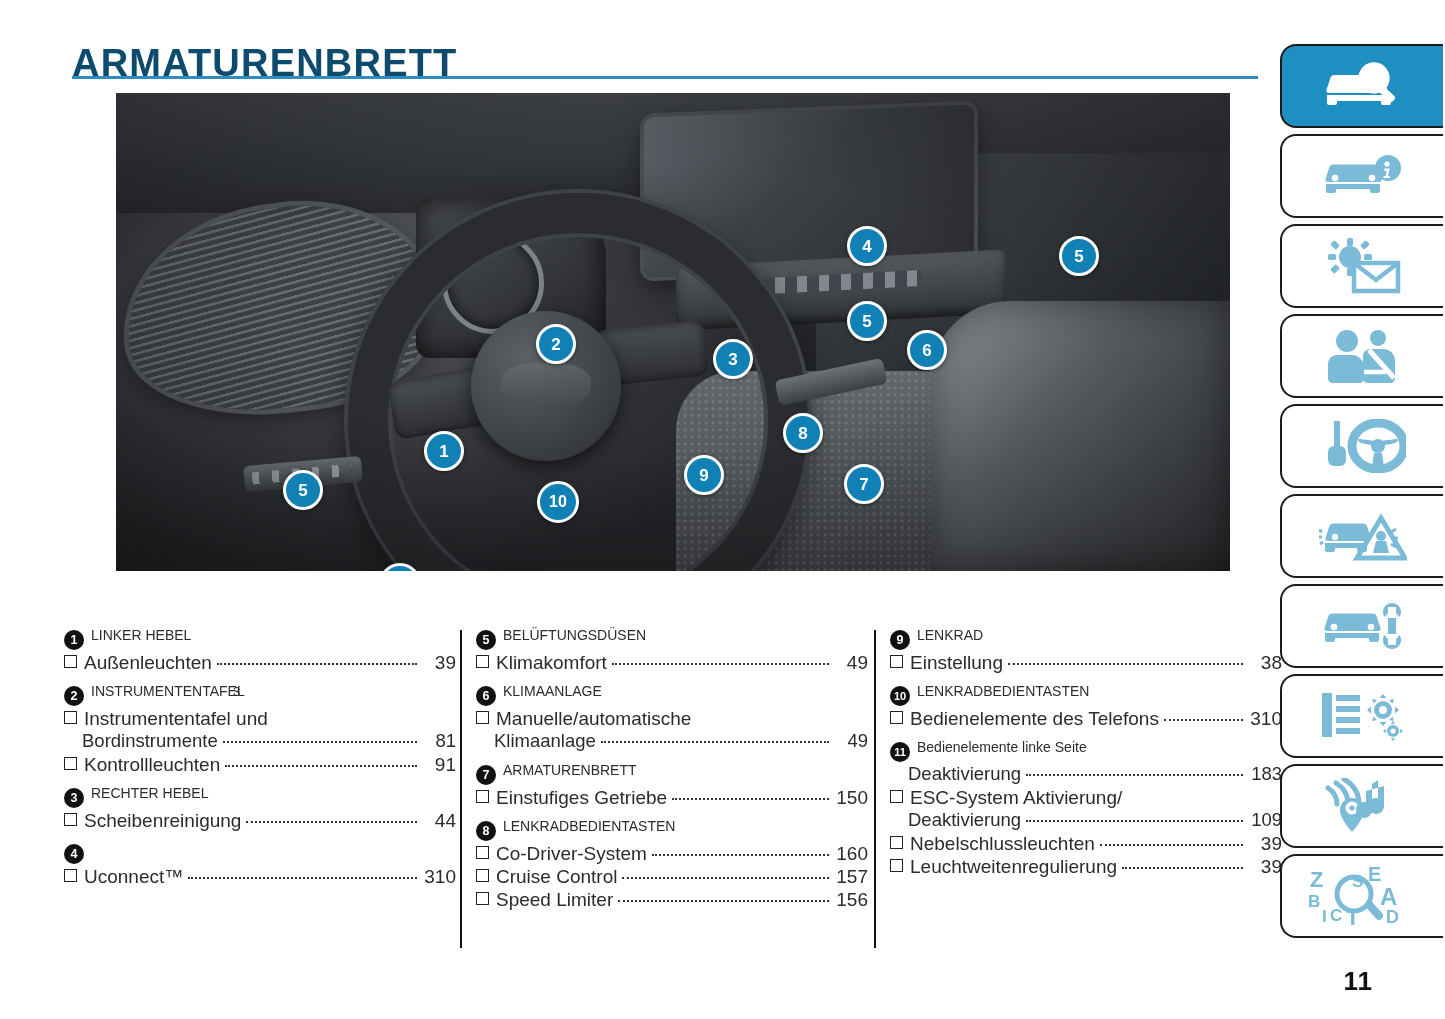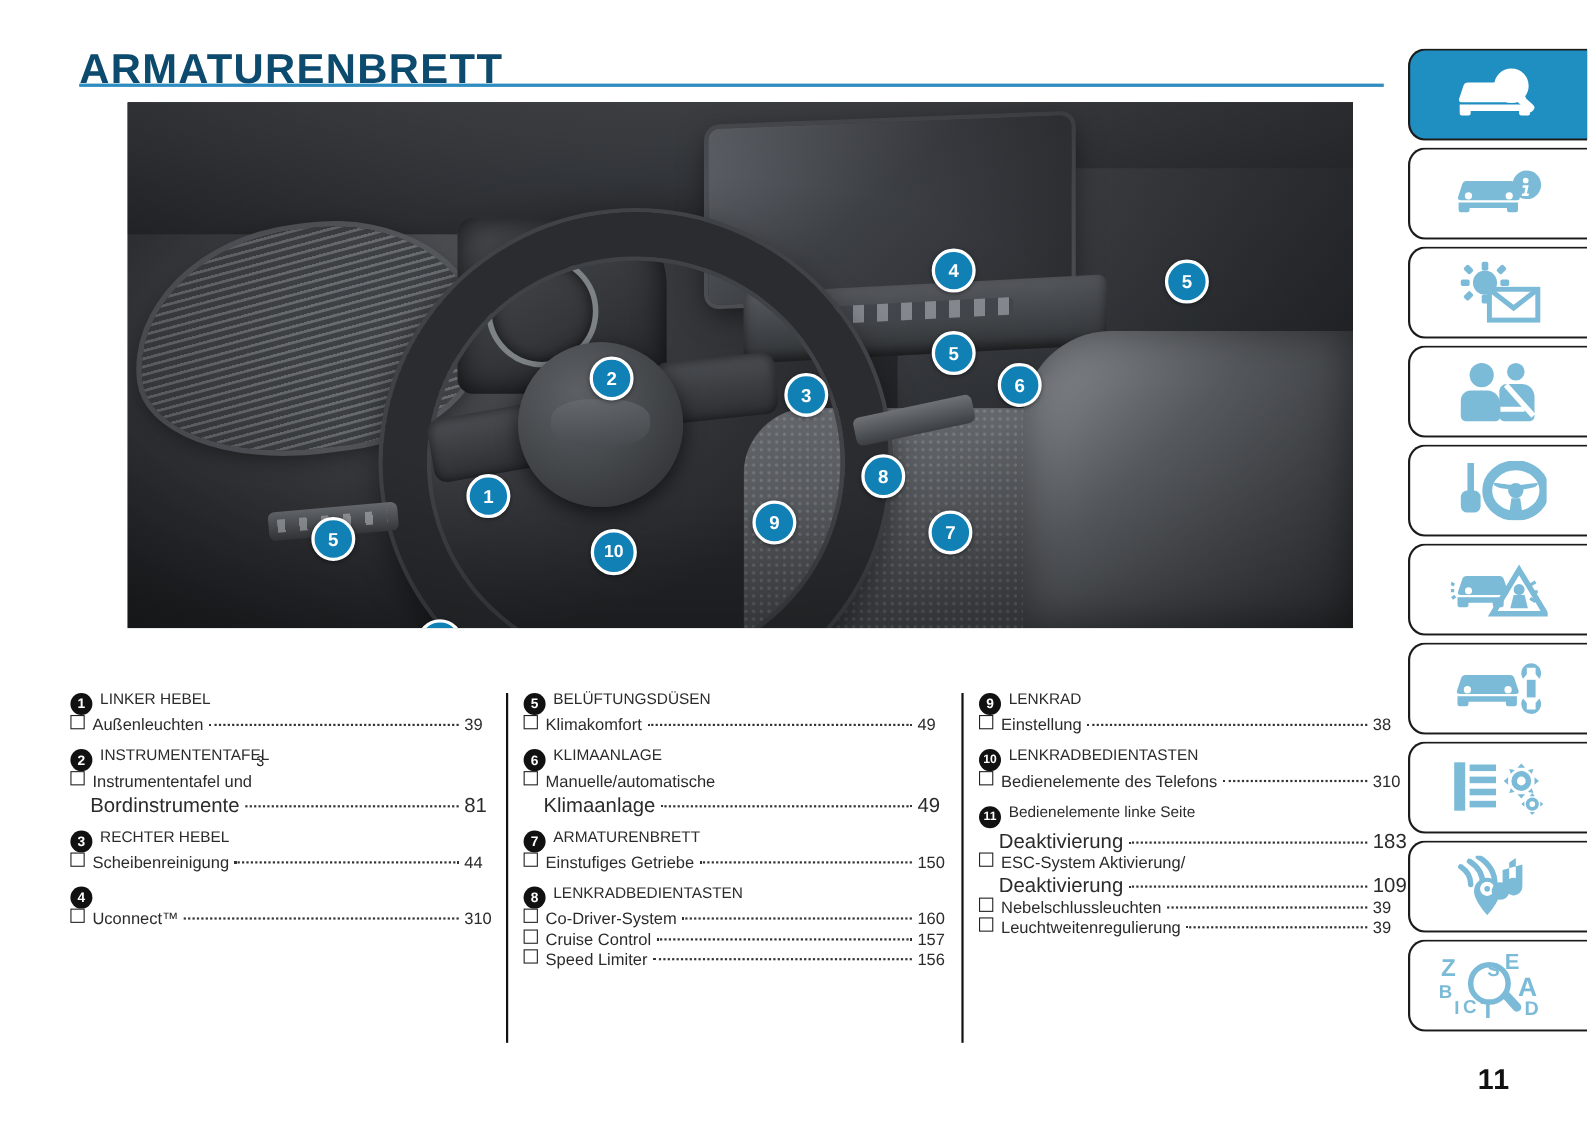--- a/index.html
+++ b/index.html
@@ -184,34 +184,34 @@
   .grp-head{display:flex;align-items:flex-start;gap:7px;margin-bottom:1px;}
   .num-badge{
     flex:0 0 auto;width:20px;height:20px;border-radius:50%;
     background:#111;color:#fff;font-size:12.5px;font-weight:bold;
     display:flex;align-items:center;justify-content:center;line-height:1;
     margin-top:2px;
   }
   .num-badge.two{font-size:11px;}
   .grp-title{font-size:14px;color:#2b2b2b;line-height:1.12;}
   .entry{
-    display:flex;align-items:baseline;font-size:15px;color:#2b2b2b;
+    display:flex;align-items:baseline;font-size:19px;color:#2b2b2b;
     line-height:1.22;
   }
   .sq{
     flex:0 0 auto;width:11px;height:11px;border:1.8px solid #222;
     margin-right:7px;position:relative;top:-1px;
   }
   .etext{white-space:nowrap;}
   .leader{
     flex:1 1 auto;margin:0 5px;
     border-bottom:2.4px dotted #333;
     position:relative;top:-4px;min-width:14px;
   }
-  .pg{flex:0 0 auto;text-align:left;min-width:34px;}
+  .pg{flex:0 0 auto;text-align:right;min-width:34px;}
   .cont{display:flex;align-items:baseline;font-size:18.5px;color:#2b2b2b;
         line-height:1.22;padding-left:18px;}
   .bold-entry .etext{font-weight:normal;}
 
   
   .sidebar{position:absolute;right:0;top:44px;width:165px;}
   .tab{
     position:relative;width:163px;height:84px;margin-bottom:6px;
     background:#ffffff;
     border:2px solid #1b1b1b;border-right:none;
@@ -296,20 +296,26 @@
           </div>
           <div class="entry">
             <span class="sq"></span>
             <span class="etext">Instrumententafel   und</span>
           </div>
           <div class="cont">
             <span class="etext">Bordinstrumente</span>
             <span class="leader"></span>
             <span class="pg">81</span>
           </div>
+          <div class="entry">
+            <span class="sq"></span>
+            <span class="etext">Kontrollleuchten</span>
+            <span class="leader"></span>
+            <span class="pg">91</span>
+          </div>
         </div>
         <div class="grp">
           <div class="grp-head">
             <span class="num-badge">3</span>
             <span class="grp-title">RECHTER HEBEL</span>
           </div>
           <div class="entry">
             <span class="sq"></span>
             <span class="etext">Scheibenreinigung</span>
             <span class="leader"></span>

